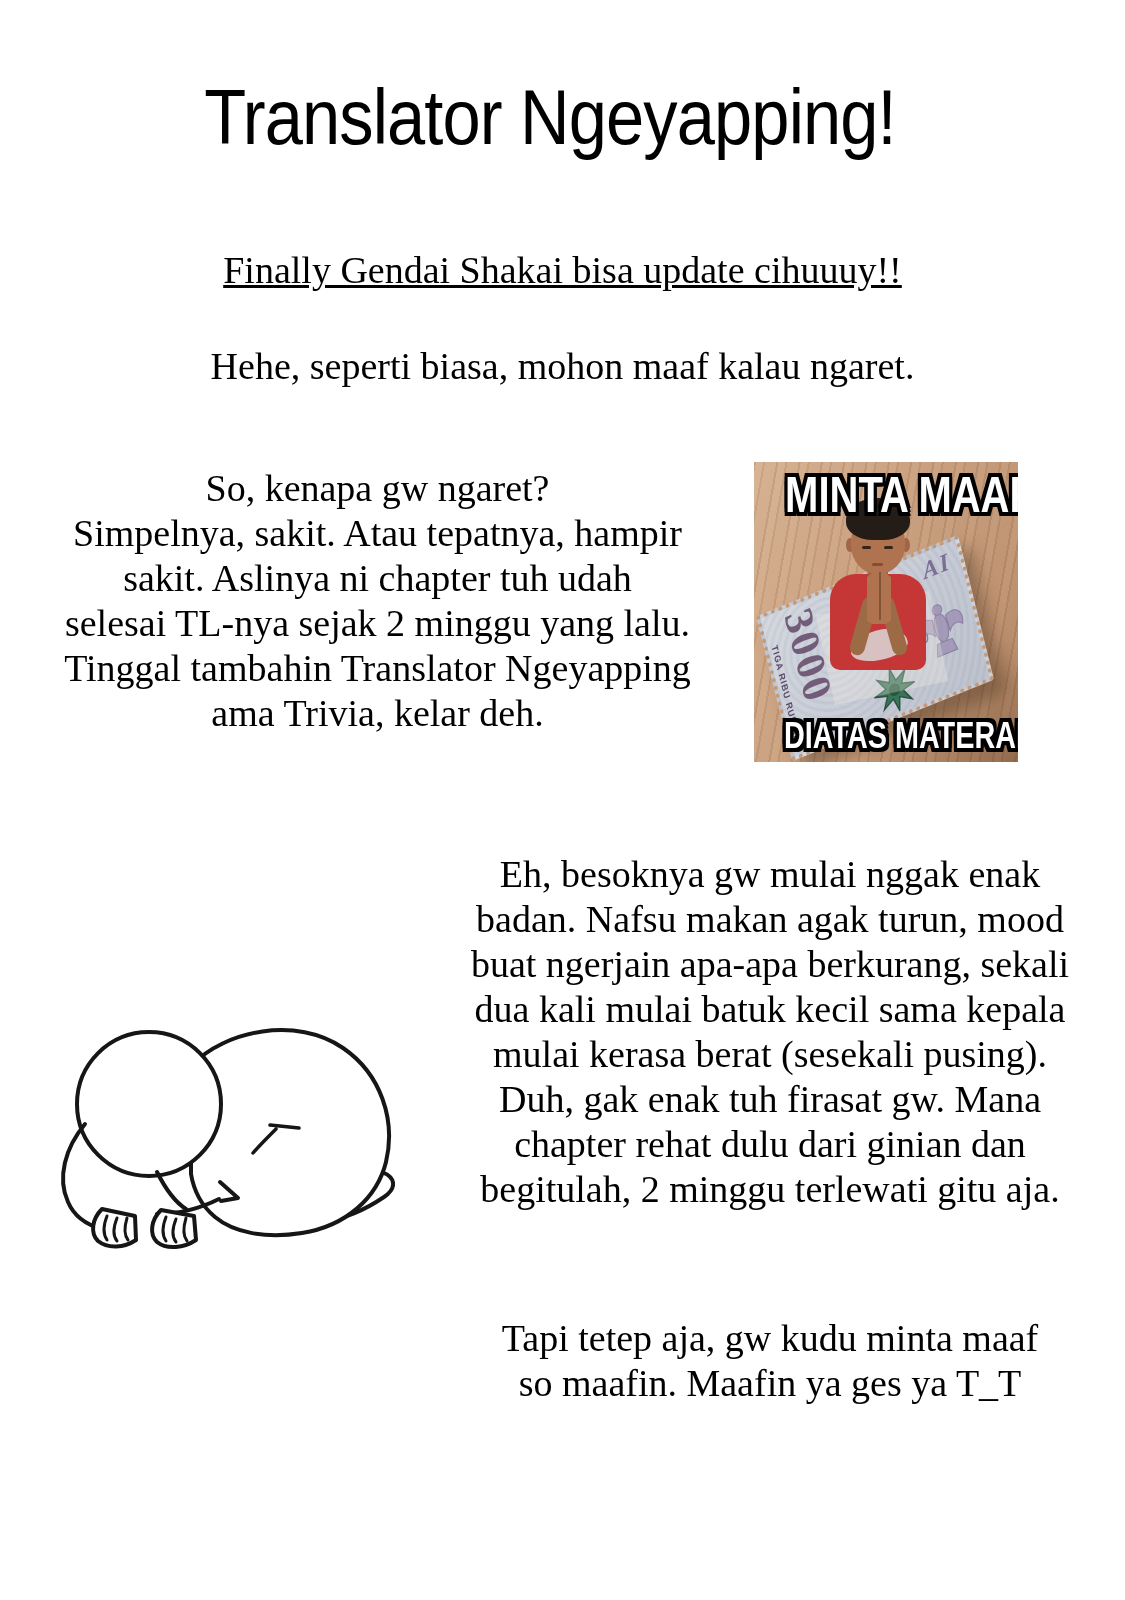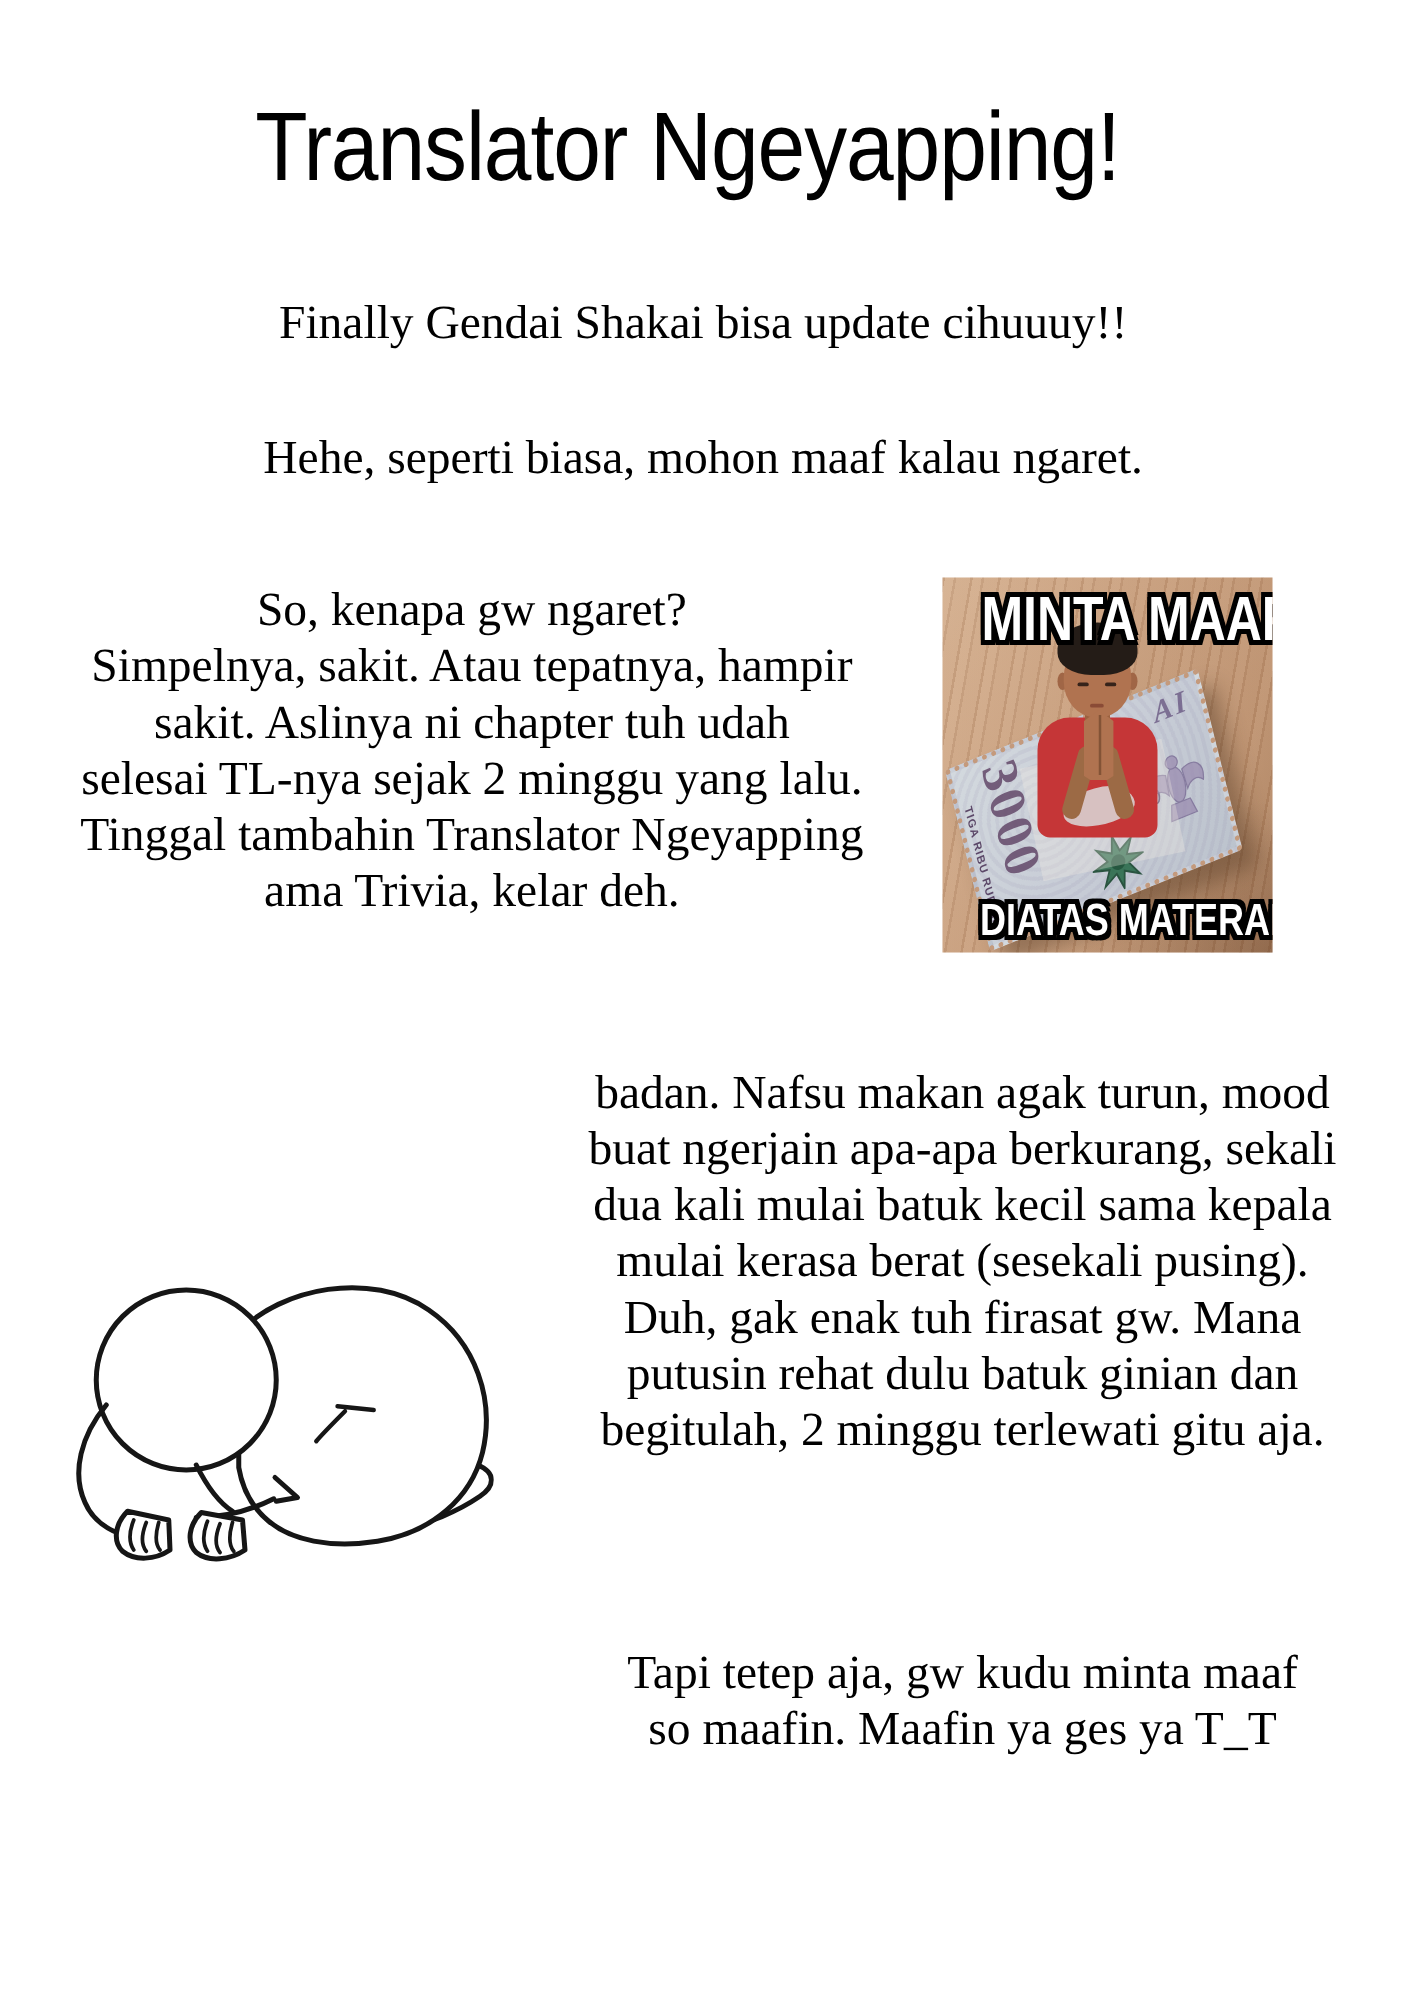--- a/index.html
+++ b/index.html
@@ -20,21 +20,21 @@
     transform:scaleX(0.88); transform-origin:center;
     white-space:nowrap;
   }
 
   
   .serif-line { font-size:38px; line-height:45px; }
   .intro-line {
     position:absolute; left:25px; width:1075px; text-align:center;
     font-size:38px; white-space:nowrap;
   }
-  #intro1 { top:236px; }
+  #intro1 { top:248px;text-decoration:underline; }
   #intro2 { top:344px; }
 
   .text-block { position:absolute; text-align:center; }
   .text-block div { white-space:nowrap; }
   #left-block  { left:15px;  top:466px; width:725px;text-align:center; }
   #right-block { left:420px; top:852px; width:700px; }
   #closing-block { left:420px; top:1316px; width:700px; }
 
   
   .meme {
@@ -243,26 +243,27 @@
         <path d="M62 196 C58 206 58 214 62 220 M72 198 C68 208 68 216 72 221 M82 198 C79 208 79 215 83 220" fill="none" stroke-width="3"></path>
       </g>
       <g fill="#fff">
         <path d="M116 190 C106 200 104 214 112 222 C122 230 139 228 151 220 L149 196 Z"></path>
         <path d="M121 197 C117 207 117 215 121 221 M131 199 C127 209 127 217 131 222 M141 198 C138 208 138 216 142 221" fill="none" stroke-width="3"></path>
       </g>
     </g>
   </svg>
 
   <div class="text-block serif-line" id="right-block">
+    <div>Eh, besoknya gw mulai nggak enak</div>
     <div>badan. Nafsu makan agak turun, mood</div>
     <div>buat ngerjain apa-apa berkurang, sekali</div>
     <div>dua kali mulai batuk kecil sama kepala</div>
     <div>mulai kerasa berat (sesekali pusing).</div>
     <div>Duh, gak enak tuh firasat gw. Mana</div>
-    <div>putusin rehat dulu batuk ginian dan</div>
+    <div>chapter rehat dulu dari ginian dan</div>
     <div>begitulah, 2 minggu terlewati gitu aja.</div>
   </div>
 
   <div class="text-block serif-line" id="closing-block">
     <div>Tapi tetep aja, gw kudu minta maaf</div>
     <div>so maafin. Maafin ya ges ya T_T</div>
   </div>
 
 </div>
 

